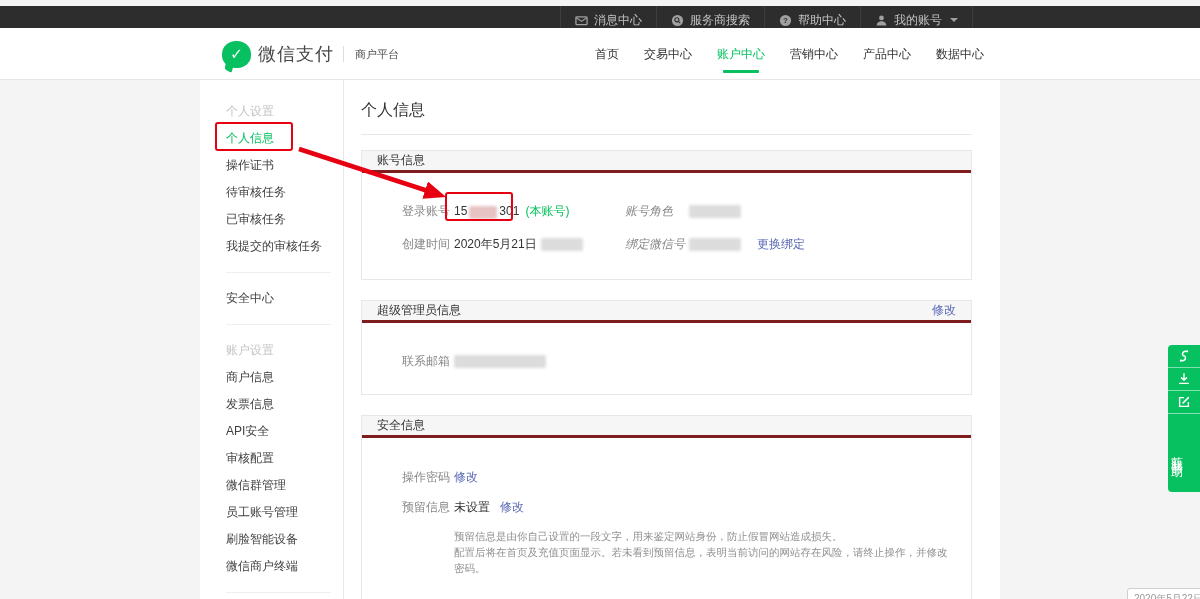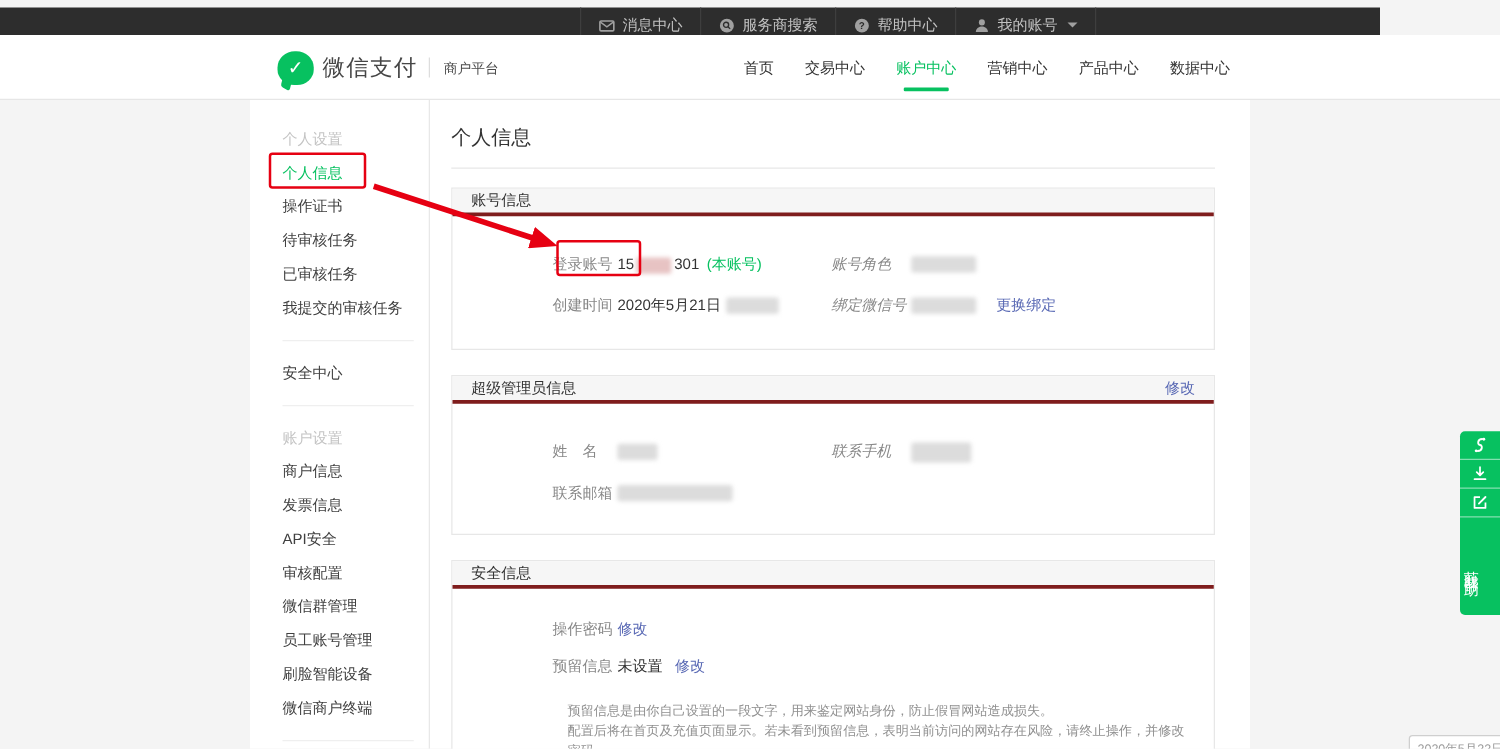--- a/index.html
+++ b/index.html
@@ -1,20 +1,20 @@
 <!DOCTYPE html>
 <html><head>
 <meta charset="utf-8">
 <style>
   * { margin:0; padding:0; box-sizing:border-box; }
   html,body { width:1200px; height:599px; overflow:hidden; position:relative;
     font-family:"Liberation Sans","DejaVu Sans",sans-serif; background:#f4f4f4; }
 
   
-  .topbar { position:absolute; left:0; top:6px; width:1104px; height:28px; background:#2d2d2d; }
+  .topbar { position:absolute; left:0; top:6px; width:1200px; height:28px; background:#2d2d2d; }
   .topbar-items { position:absolute; right:227px; top:0; height:28px; display:flex; }
   .tb-item { display:flex; align-items:center; gap:6px; padding:0 14px; font-size:12px;
     color:#c2c2c2; border-left:1px solid #3e3e3e; cursor:pointer; }
   .tb-item:last-child { border-right:1px solid #3e3e3e; }
   .tb-ico { width:13px; height:13px; display:inline-block; }
   .caret { width:0; height:0; border-left:4px solid transparent; border-right:4px solid transparent;
     border-top:4px solid #a0a0a0; margin-left:2px; }
 
   
   .header { position:absolute; left:0; top:28px; width:1200px; height:52px; background:#fff;
@@ -46,21 +46,21 @@
   .side-item.active { color:#07c160; }
   .side-div { border-top:1px solid #efefef; margin:12px 12px 12px 0; }
 
   
   .main { position:absolute; left:145px; right:0; top:0; padding:20px 28px 0 16px; }
   .page-title { font-size:16px; color:#333; padding-bottom:13px; border-bottom:1px solid #e8e8e8; }
   .card { border:1px solid #e7e7e7; background:#fff; margin-top:15px; }
   .card-h { height:22px; background:#f6f6f6; border-bottom:3px solid #7f1d1d; padding:0 15px;
     display:flex; align-items:center; justify-content:space-between; font-size:12px; color:#333; }
   .card-b { padding:22px 15px 18px 40px; }
-  .row { display:flex; height:33px; font-size:12px; color:#333;margin-left:40px; }
+  .row { display:flex; align-items:center; height:33px; font-size:12px; color:#333; }
   .colL { display:flex; align-items:center; width:223px; }
   .colR { display:flex; align-items:center; }
   .lbl { color:#888; width:52px; flex:none; }
   .lblR { color:#888; width:64px; flex:none;font-style:italic; }
   .redact { display:inline-block; height:13px; background:#dcdcdc; border-radius:2px;
     filter:blur(1.5px); vertical-align:middle; }
   .redact.pink { background:#e7c3c3; }
   .tag-green { color:#07c160; margin-left:6px; }
   .link { color:#5868b4; cursor:pointer; text-decoration:none; }
   .sec-desc { font-size:10.5px; color:#909090; line-height:16px; margin-left:52px; margin-top:6px; }
@@ -202,30 +202,20 @@
       </div>
 
       <div class="card" style="margin-top:20px">
         <div class="card-h">
           <span>超级管理员信息</span>
           <a class="link">修改</a>
         </div>
         <div class="card-b" style="padding-bottom:16px">
           <div class="row">
             <div class="colL">
-              <span class="lbl">姓　名</span>
-              <span class="redact" style="width:32px"></span>
-            </div>
-            <div class="colR">
-              <span class="lblR">联系手机</span>
-              <span class="redact" style="width:48px;height:16px"></span>
-            </div>
-          </div>
-          <div class="row">
-            <div class="colL">
               <span class="lbl">联系邮箱</span>
               <span class="redact" style="width:92px"></span>
             </div>
           </div>
         </div>
       </div>
 
       <div class="card" style="margin-top:20px">
         <div class="card-h">
           <span>安全信息</span>

